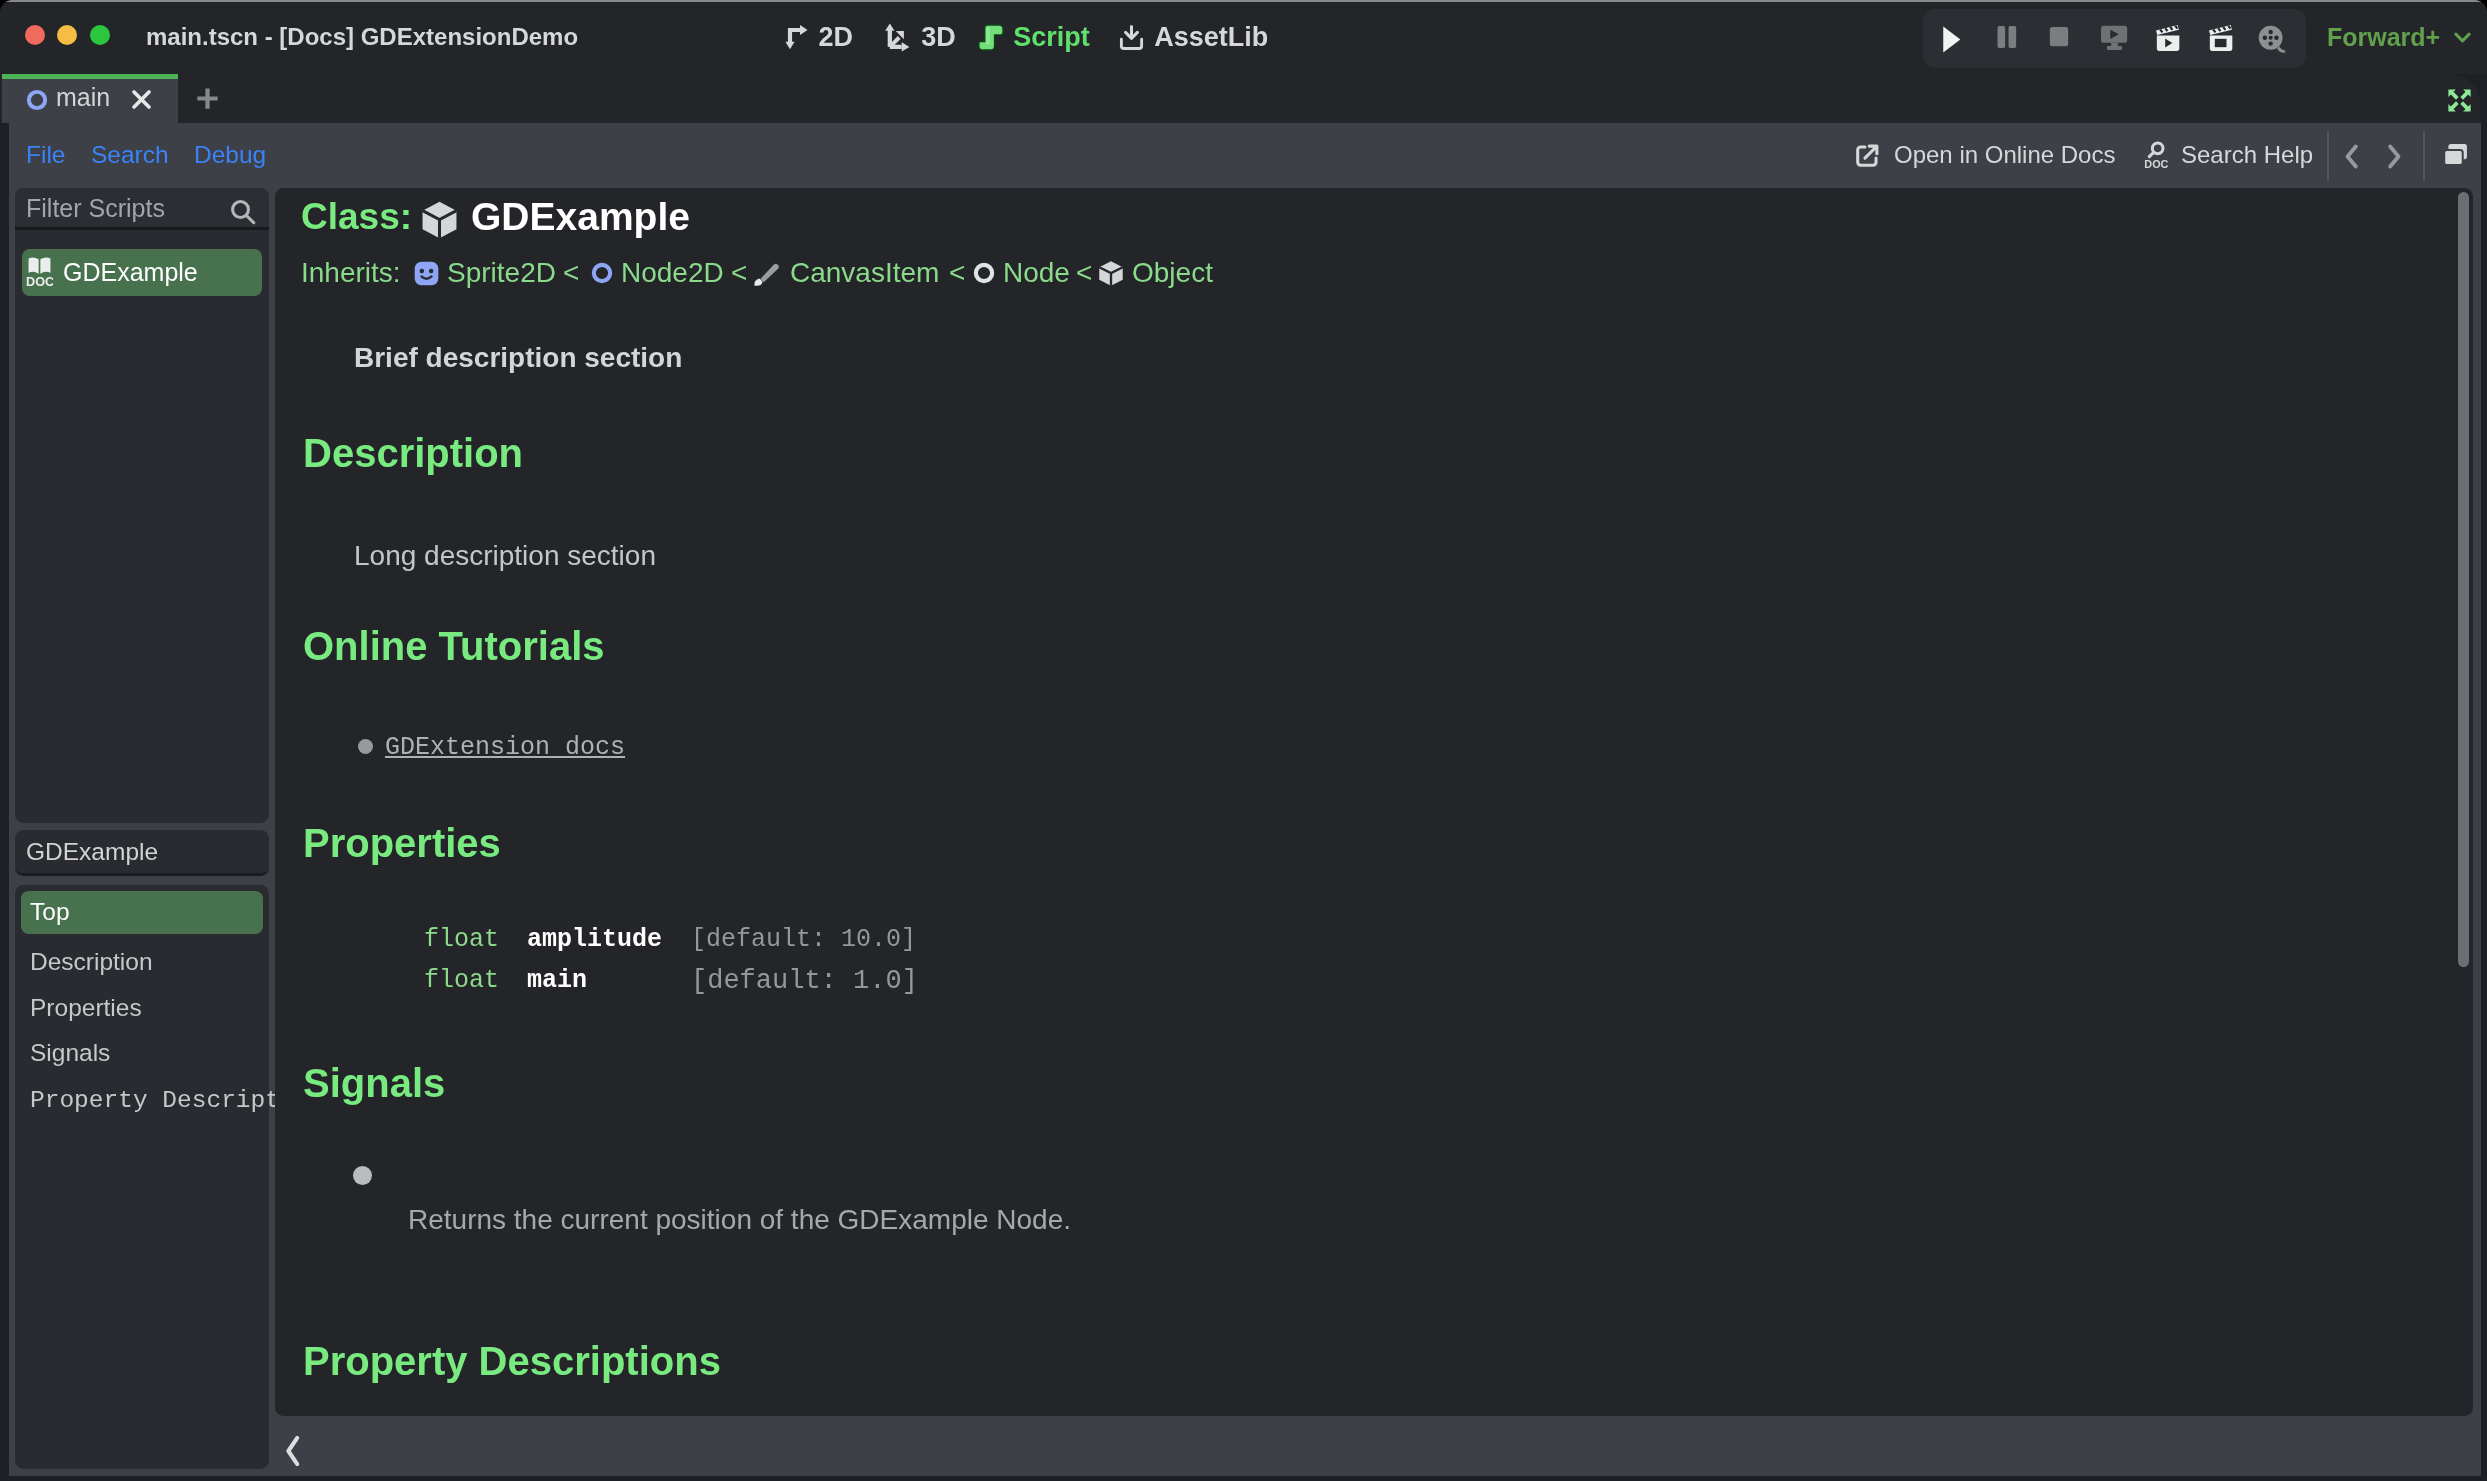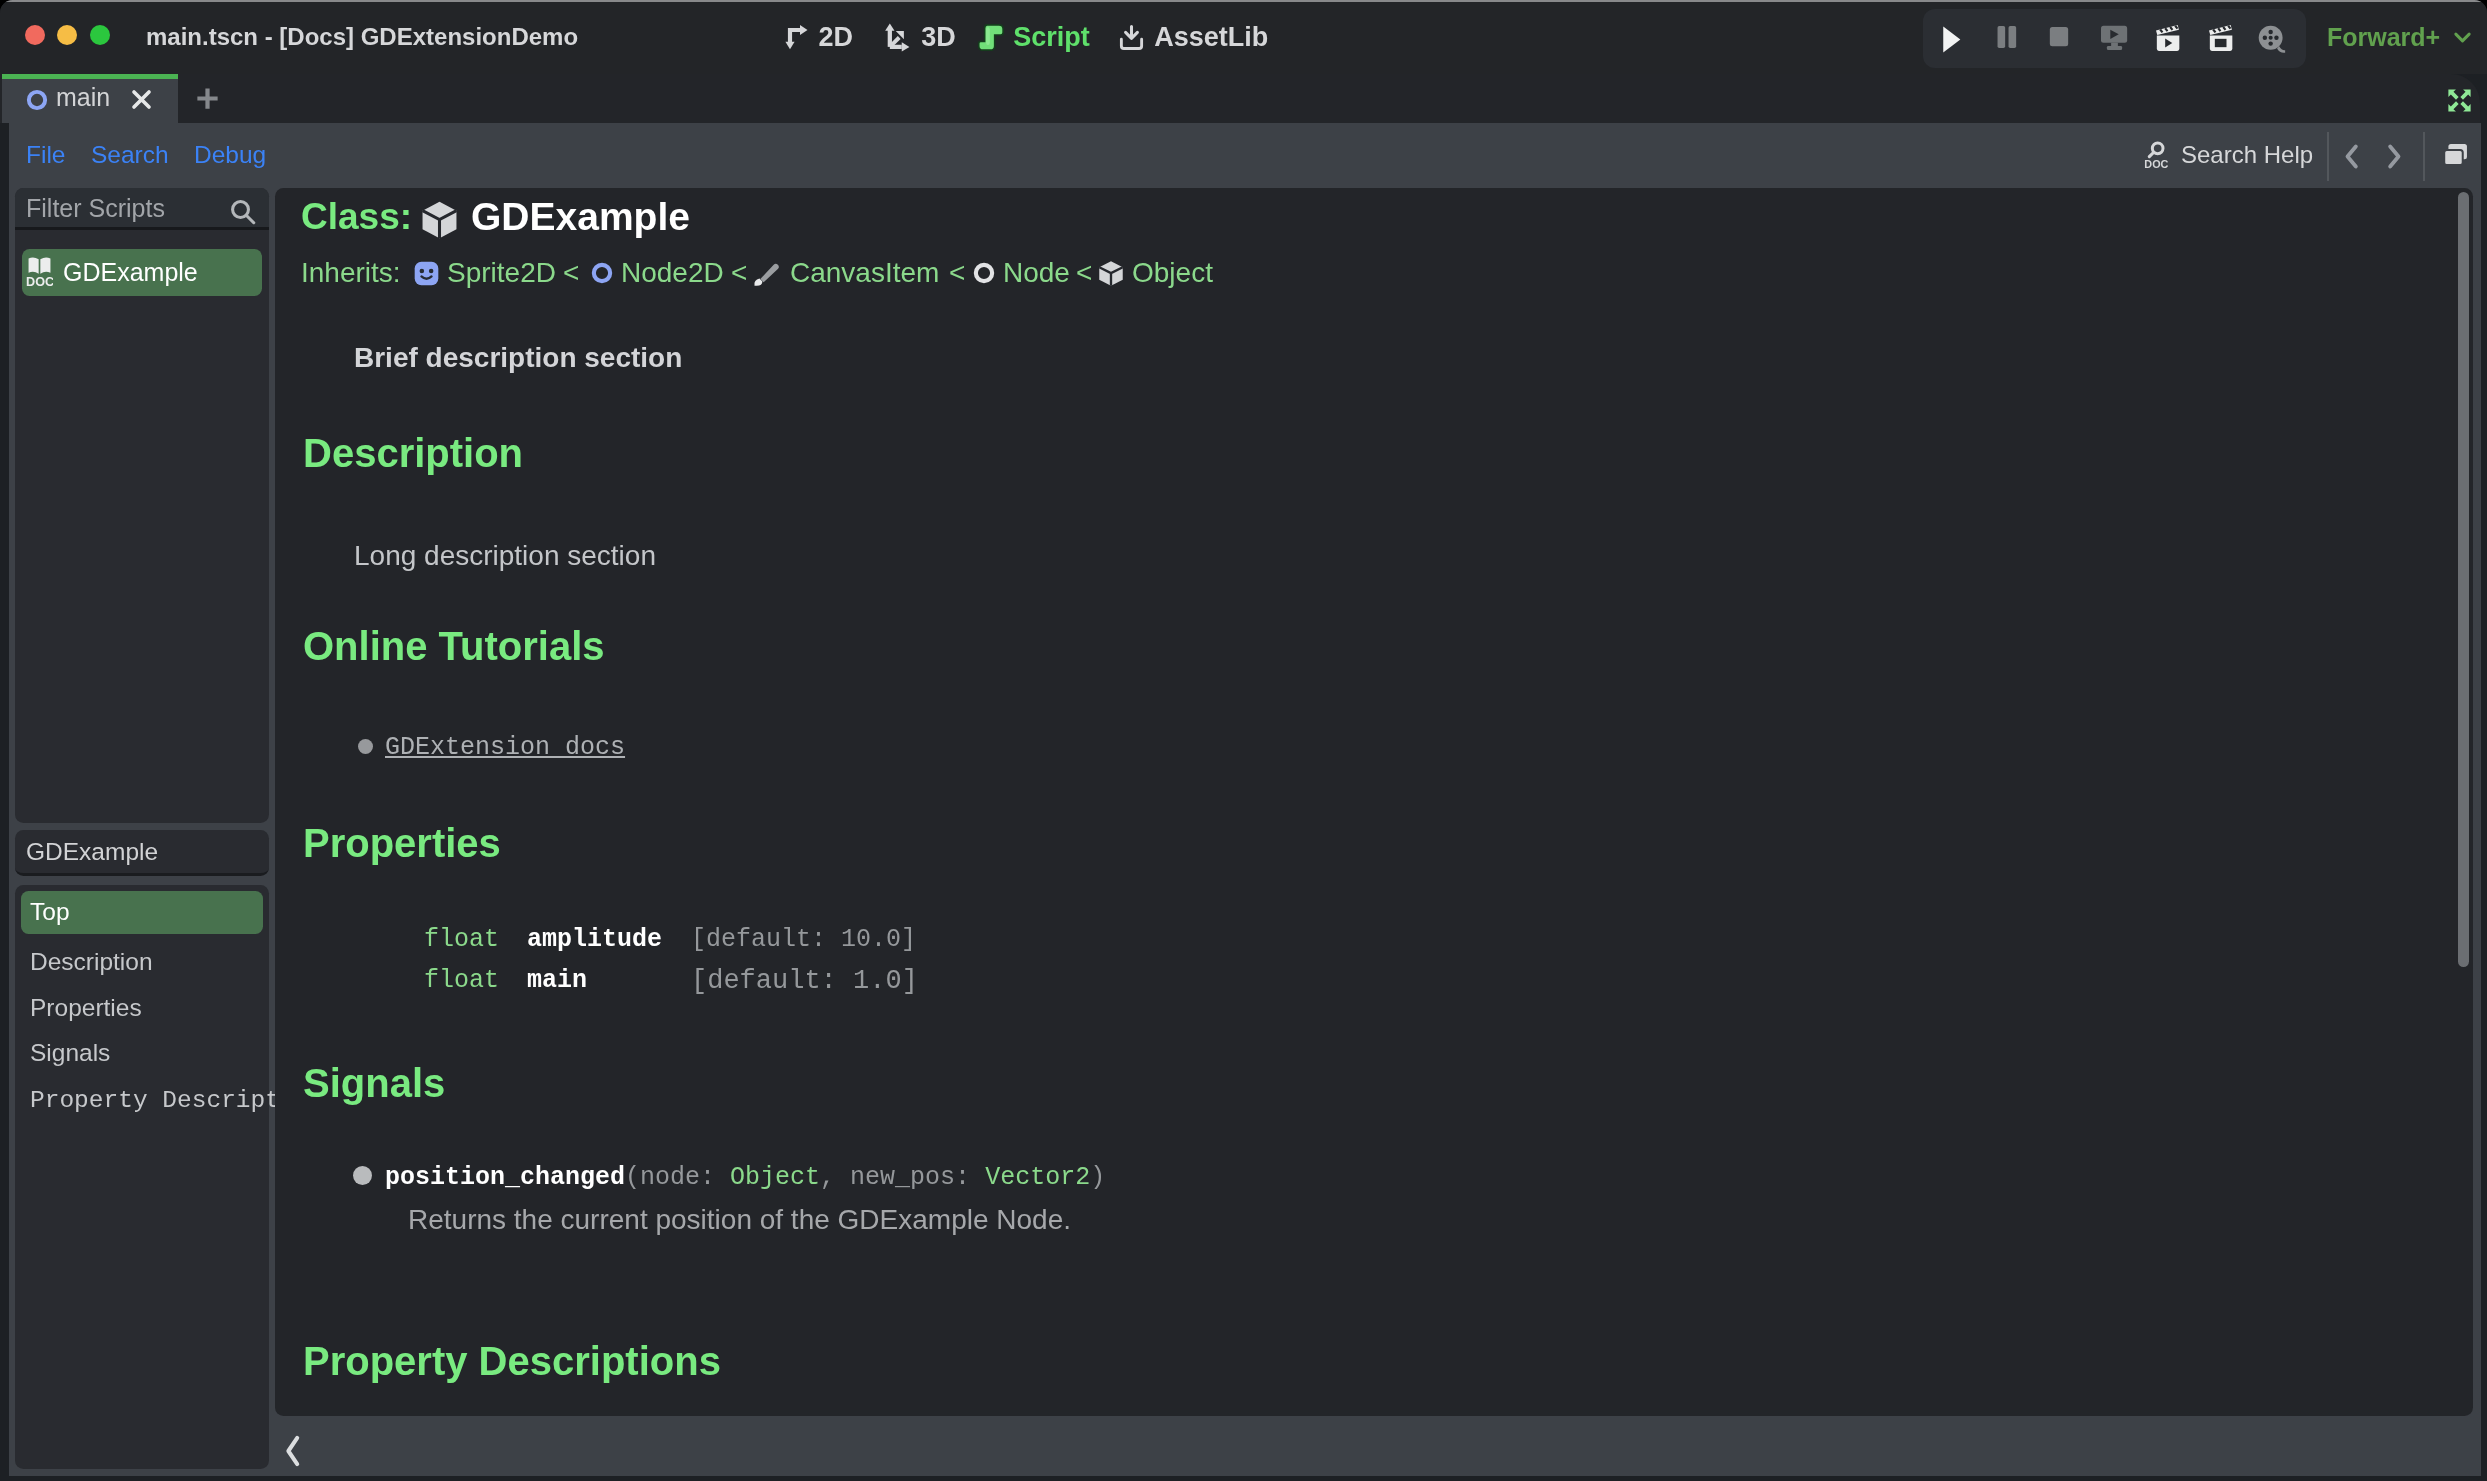--- a/index.html
+++ b/index.html
@@ -126,20 +126,27 @@
     <path d="M31 31 V21.5 L27.9 24.6 L21.4 18.1 L18.1 21.4 L24.6 27.9 L21.5 31 Z"></path>
   </g>
 </svg>
 
 <div class="abs container"></div>
 
 <div class="abs light" style="left:26px;top:123px;height:64px;line-height:64px;font-size:24.5px;">File</div>
 <div class="abs light" style="left:91px;top:123px;height:64px;line-height:64px;font-size:24.5px;">Search</div>
 <div class="abs light" style="left:194px;top:123px;height:64px;line-height:64px;font-size:24.5px;">Debug</div>
 
+<div class="abs" style="left:1853px;top:123px;height:64px;display:flex;align-items:center;gap:12px;">
+  <svg width="29" height="29" viewBox="0 0 34 34">
+    <path d="M14 7 H9 a3.5 3.5 0 0 0 -3.5 3.5 V25 A3.5 3.5 0 0 0 9 28.5 H23.5 A3.5 3.5 0 0 0 27 25 V20" stroke="#d6d7d9" stroke-width="3.6" fill="none" stroke-linecap="round"></path>
+    <path d="M14 20 L27 7 M19 6 h9 v9" stroke="#d6d7d9" stroke-width="3.6" fill="none" stroke-linecap="round" stroke-linejoin="round"></path>
+  </svg>
+  <span style="font-size:24px;color:#d6d7d9;">Open in Online Docs</span>
+</div>
 <div class="abs" style="left:2141px;top:123px;height:64px;display:flex;align-items:center;gap:10px;">
   <svg width="30" height="30" viewBox="0 0 36 36">
     <circle cx="20" cy="10" r="6.4" stroke="#d6d7d9" stroke-width="3.6" fill="none"></circle>
     <path d="M15 15 L10 20" stroke="#d6d7d9" stroke-width="3.8" stroke-linecap="round"></path>
     <text x="4" y="33" font-family="Liberation Sans" font-size="13" font-weight="bold" fill="#d6d7d9">DOC</text>
   </svg>
   <span style="font-size:24px;color:#d6d7d9;">Search Help</span>
 </div>
 <div class="abs" style="left:2327px;top:132px;width:1.7px;height:49px;background:#53575c;"></div>
 <svg class="abs" style="left:2340px;top:142px;" width="25" height="29" viewBox="0 0 30 34">
@@ -235,21 +242,20 @@
 <div class="abs heading" style="left:303px;top:823px;">Properties</div>
 <div class="abs mono" style="left:424px;top:927px;font-size:25px;line-height:1;color:#8bd98b;">float</div>
 <div class="abs mono" style="left:527px;top:927px;font-size:25px;line-height:1;font-weight:bold;color:#ffffff;">amplitude</div>
 <div class="abs mono" style="left:691px;top:927px;font-size:25px;line-height:1;color:#95989b;">[default: 10.0]</div>
 <div class="abs mono" style="left:424px;top:968px;font-size:25px;line-height:1;color:#8bd98b;">float</div>
 <div class="abs mono" style="left:527px;top:968px;font-size:25px;line-height:1;font-weight:bold;color:#ffffff;">main</div>
 <div class="abs mono" style="left:691px;top:968px;font-size:27px;line-height:1;color:#95989b;">[default: 1.0]</div>
 
 <div class="abs heading" style="left:303px;top:1063px;">Signals</div>
 <div class="abs" style="left:353px;top:1166px;width:19.4px;height:19.4px;border-radius:50%;background:#b9bbbd;"></div>
-<div class="abs mono" style="left:385px;top:1165px;font-size:25px;line-height:1;color:#95989b;"><span style="font-weight:bold;color:#ffffff;">position_changed</span>(node: <span style="color:#8bd98b;">Object</span>, new_pos: <span style="color:#8bd98b;">Vector2</span>)</div>
 <div class="abs" style="left:408px;top:1206px;font-size:28px;line-height:1;color:#a6a8ab;">Returns the current position of the GDExample Node.</div>
 
 <div class="abs heading" style="left:303px;top:1341px;">Property Descriptions</div>
 
 <div class="abs" style="left:2458px;top:192px;width:11px;height:775px;background:#6b6e72;border-radius:6px;"></div>
 
 <svg class="abs" style="left:282px;top:1435px;" width="22" height="32" viewBox="0 0 26 38">
       <path d="M18 3.5 L7.5 19 L18 34.5" stroke="#dcdee0" stroke-width="4.8" fill="none" stroke-linecap="round" stroke-linejoin="round"></path>
     </svg>
 

